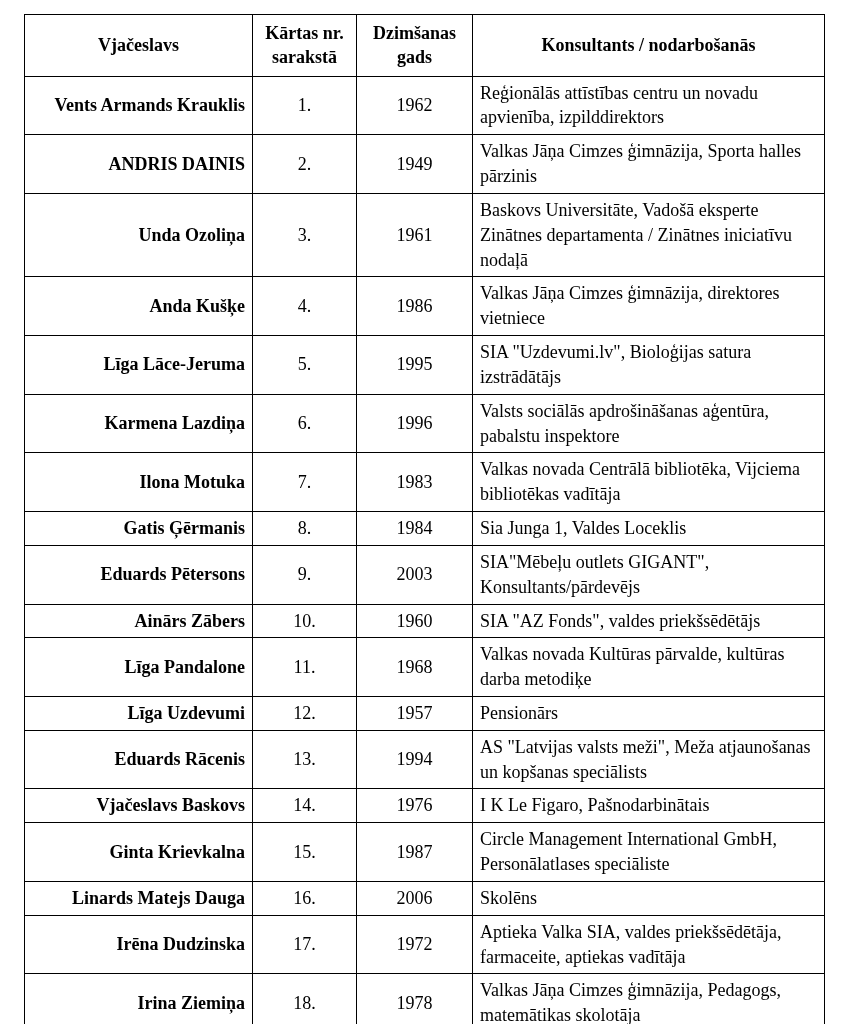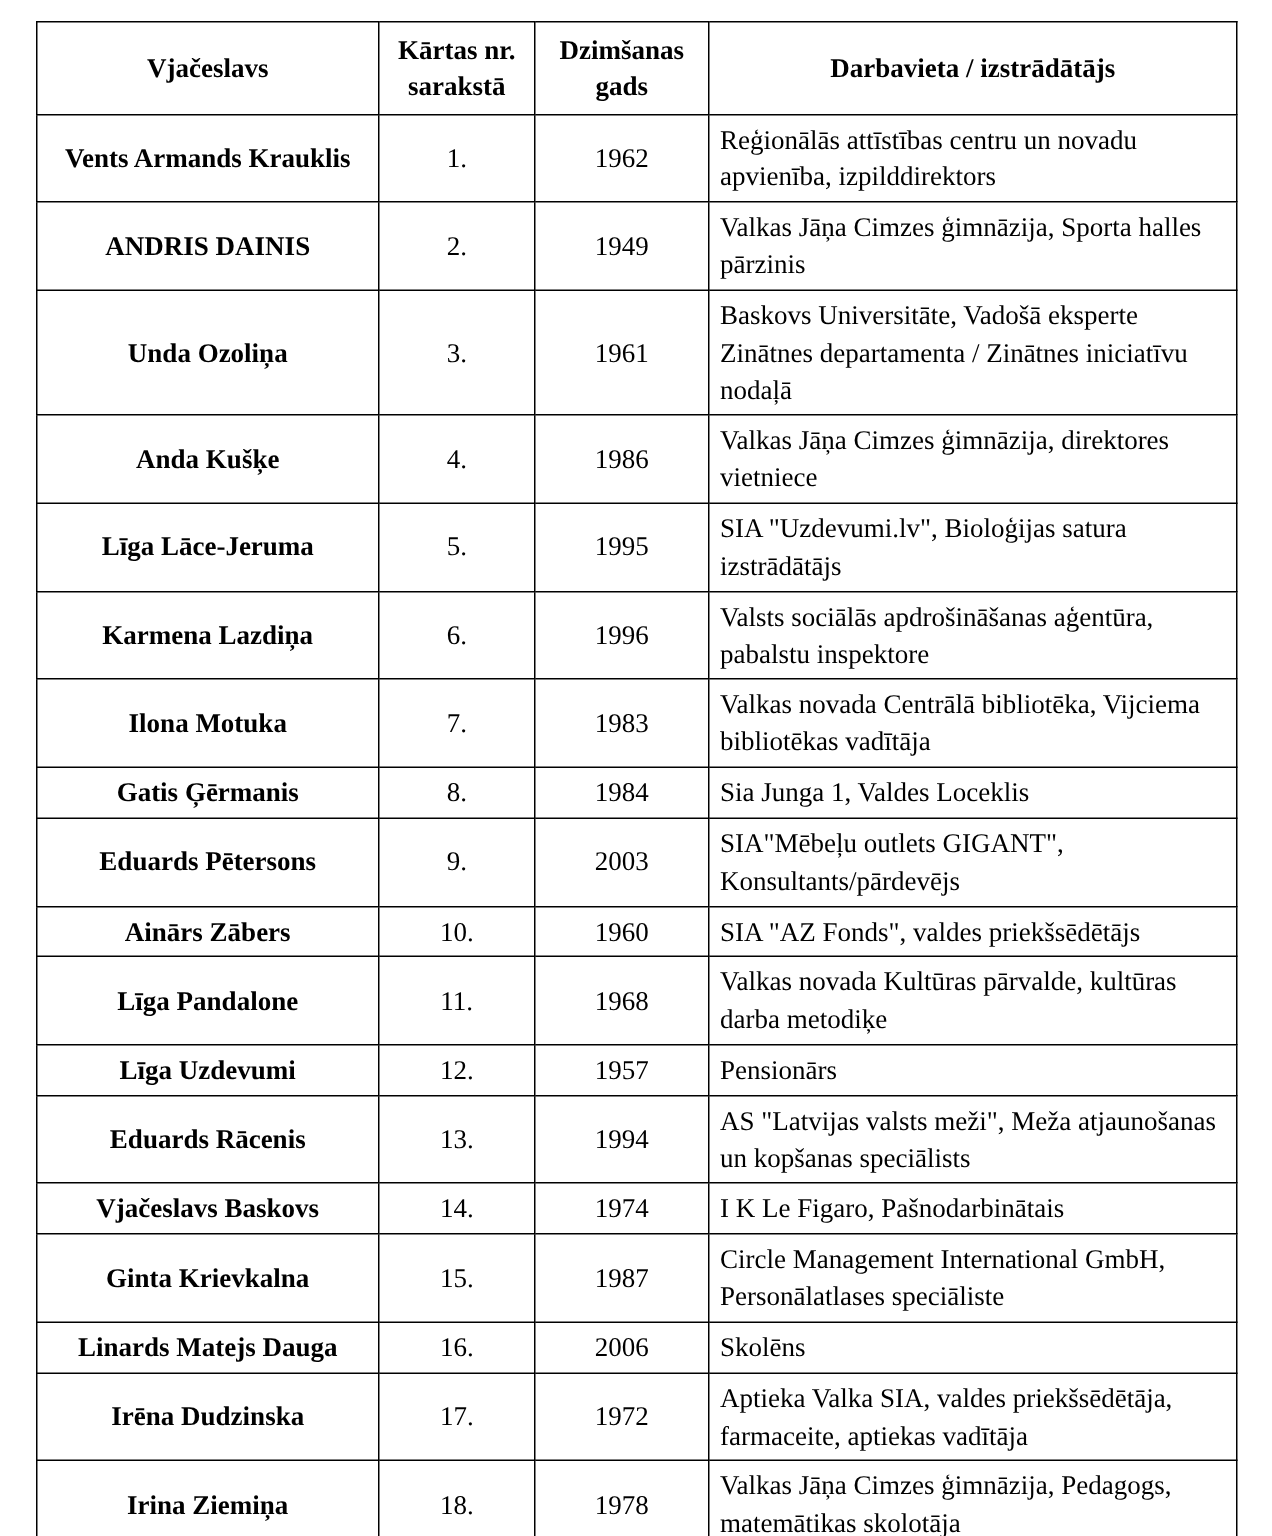--- a/index.html
+++ b/index.html
@@ -33,21 +33,21 @@
     line-height: 1.35;
     padding: 6px 6px;
   }
   table.candidates td {
     font-size: 18px;
     line-height: 1.38;
     padding: 4px 7px;
   }
   td.name {
     font-weight: bold;
-    text-align: center;
+    text-align: right;
     white-space: nowrap;
   }
   td.nr, td.year {
     text-align: center;
   }
   td.job {
     text-align: left;
   }
 </style>
 </head>
@@ -59,21 +59,21 @@
       <col style="width:228px">
       <col style="width:104px">
       <col style="width:116px">
       <col style="width:352px">
     </colgroup>
     <thead>
       <tr>
         <th>Vjačeslavs</th>
         <th>Kārtas nr. sarakstā</th>
         <th>Dzimšanas gads</th>
-        <th>Darbavieta / izstrādātājs</th>
+        <th>Konsultants / nodarbošanās</th>
       </tr>
     </thead>
     <tbody>
       <tr>
         <td class="name">Vents Armands Krauklis</td>
         <td class="nr">1.</td>
         <td class="year">1962</td>
         <td class="job">Reģionālās attīstības centru un novadu apvienība, izpilddirektors</td>
       </tr>
       <tr>
@@ -144,21 +144,21 @@
       </tr>
       <tr>
         <td class="name">Eduards Rācenis</td>
         <td class="nr">13.</td>
         <td class="year">1994</td>
         <td class="job">AS "Latvijas valsts meži", Meža atjaunošanas un kopšanas speciālists</td>
       </tr>
       <tr>
         <td class="name">Vjačeslavs Baskovs</td>
         <td class="nr">14.</td>
-        <td class="year">1974</td>
+        <td class="year">1976</td>
         <td class="job">I K Le Figaro, Pašnodarbinātais</td>
       </tr>
       <tr>
         <td class="name">Ginta Krievkalna</td>
         <td class="nr">15.</td>
         <td class="year">1987</td>
         <td class="job">Circle Management International GmbH, Personālatlases speciāliste</td>
       </tr>
       <tr>
         <td class="name">Linards Matejs Dauga</td>

